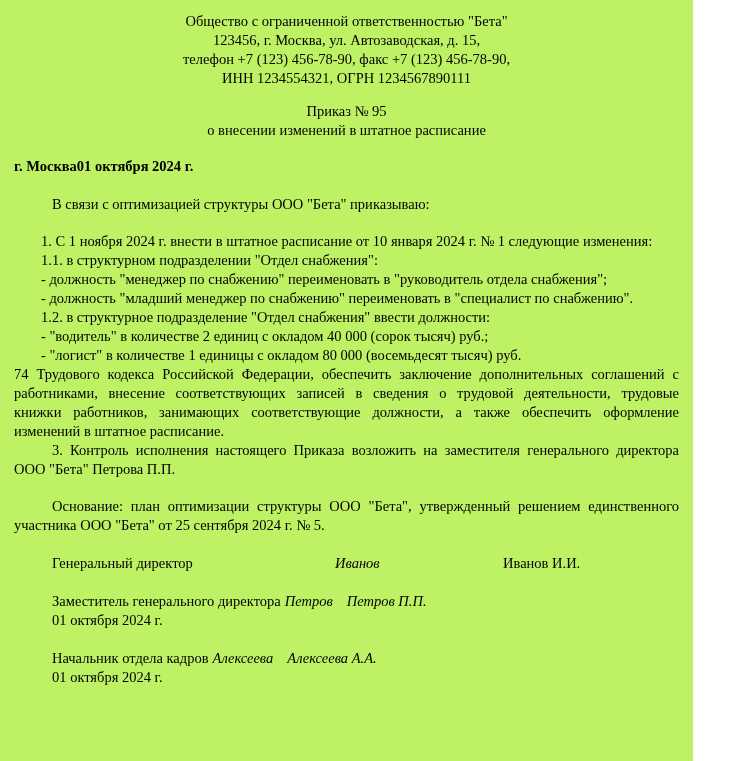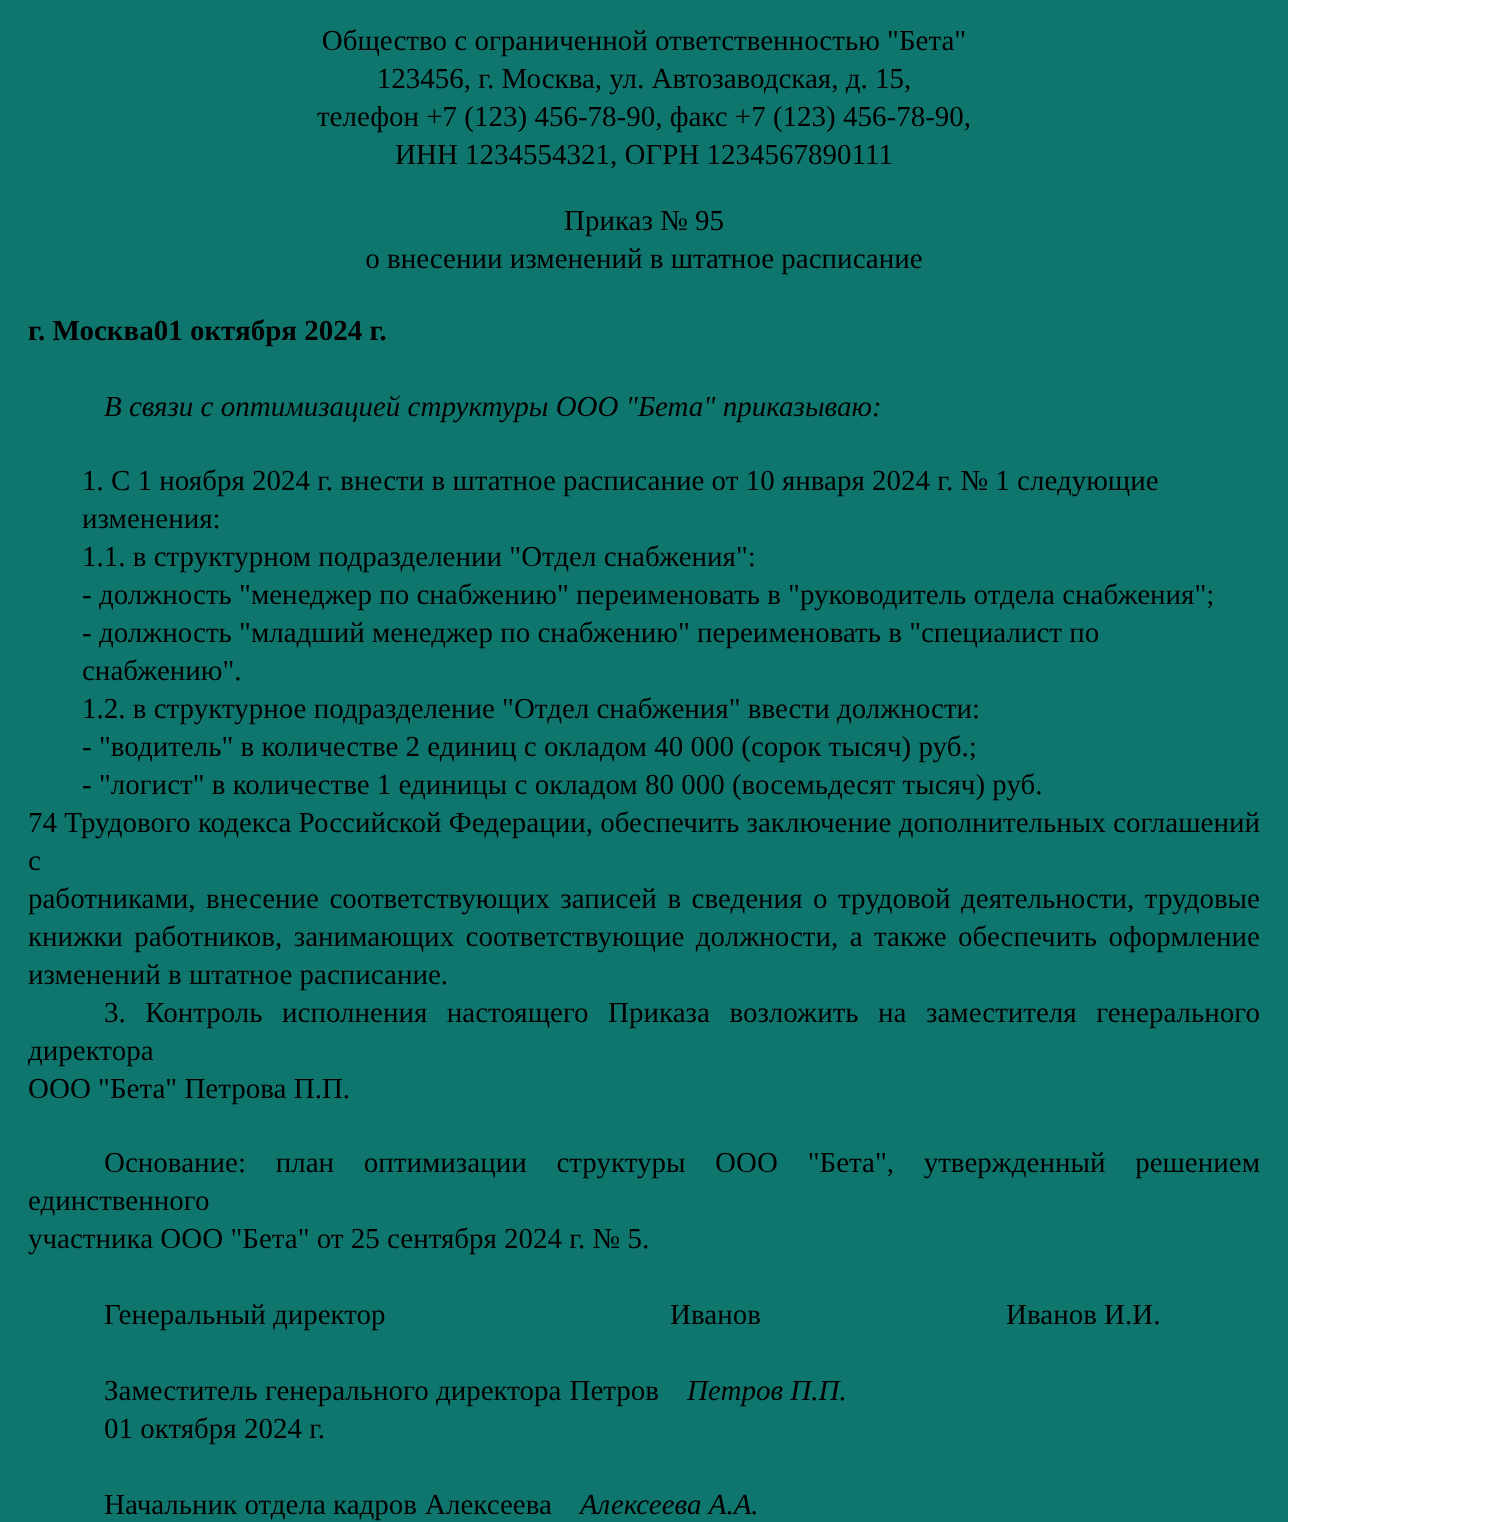--- a/index.html
+++ b/index.html
@@ -1,51 +1,51 @@
 <!DOCTYPE html>
 <html><head>
 <meta charset="utf-8">
 <style>
   html, body { margin: 0; padding: 0; background: #ffffff; }
   .page {
     position: relative;
-    width: 644px;
+    width: 693px;
     height: 761px;
-    background: #0f766e;
+    background: #bef264;
     color: #000000;
     font-family: "Liberation Serif", "DejaVu Serif", serif;
     font-size: 14.5px;
     line-height: 19px;
     padding: 12px 14px 0 14px;
     box-sizing: border-box;
     overflow: hidden;
     hyphens: none;
   }
   .center { text-align: center; }
   .title-block { margin-top: 14px; }
   .dateline {
     margin-top: 17px;
     display: flex;
     justify-content: flex-start;
     font-weight: bold;
   }
-  .intro { margin-top: 19px; text-indent: 38px; font-style: italic; }
+  .intro { margin-top: 19px; text-indent: 38px; }
   .list-block { margin-top: 18px; }
   .list-line { padding-left: 27px; }
   .jline { text-align: justify; text-align-last: justify; }
   .jline.lastline { text-align: justify; text-align-last: left; }
   .firstline { text-indent: 38px; }
   .basis-block { margin-top: 18px; }
   .sig-row {
     margin-top: 19px;
     display: grid;
     grid-template-columns: 321px 168px auto;
   }
   .sig-row .sig-title { padding-left: 38px; }
-  .sig { }
+  .sig { font-style: italic; }
   .ack-heading { margin-top: 19px; text-indent: 38px; }
   .ack-block { margin-top: 19px; padding-left: 38px; }
   .ack-line .sig { margin-left: 4px; }
   .ack-line .ack-name { margin-left: 14px; font-style: italic; }
 </style>
 </head>
 <body>
 
 <div class="page">
 

